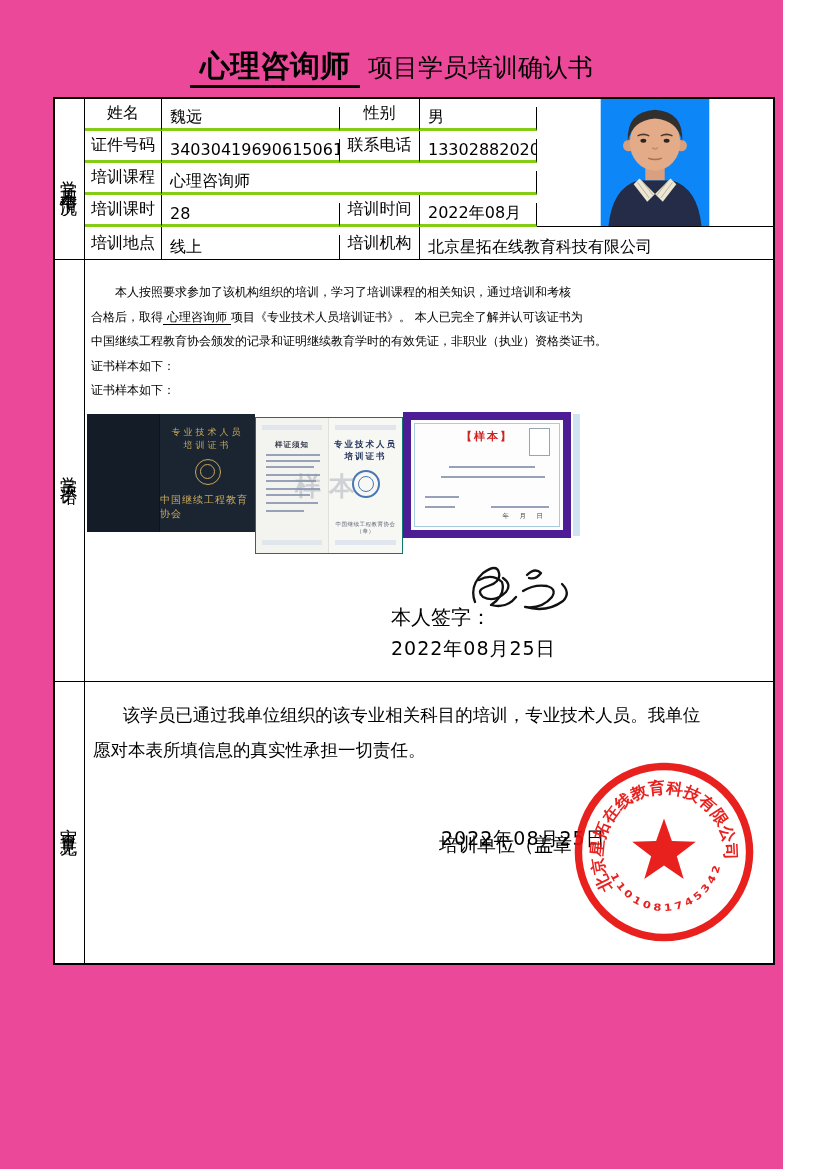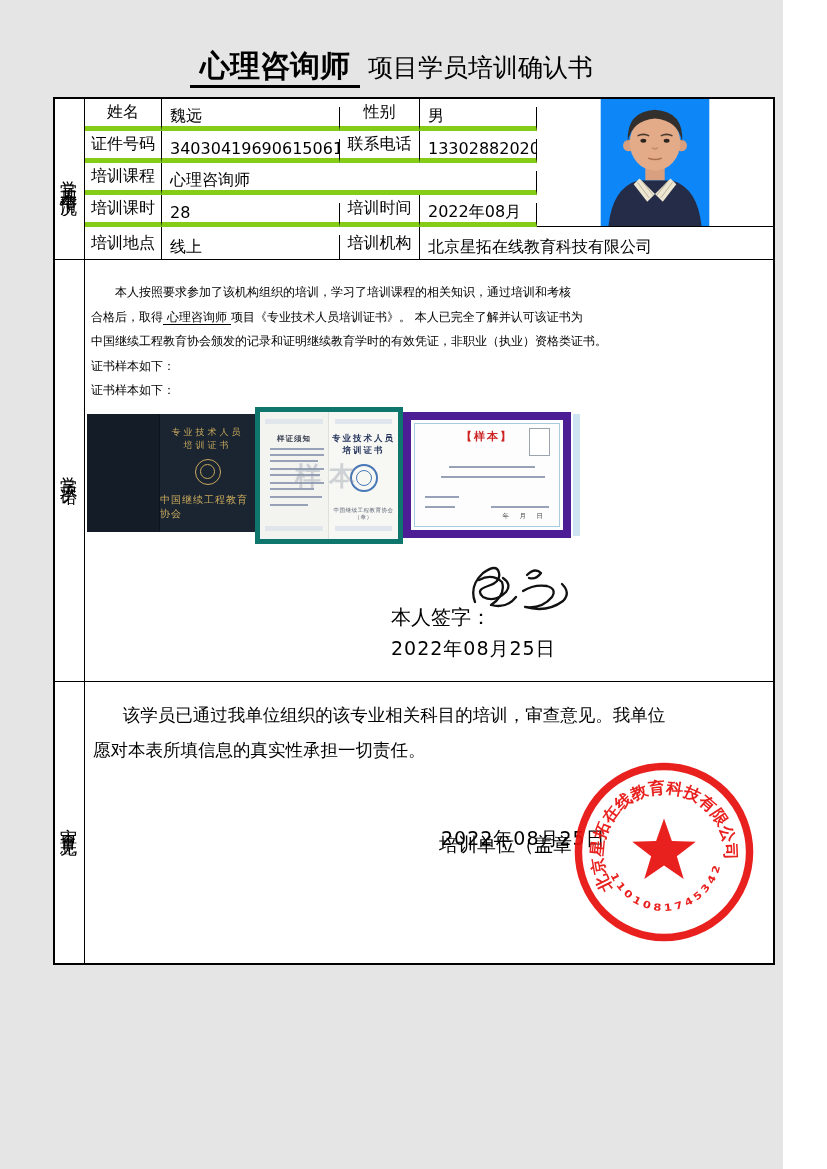--- a/index.html
+++ b/index.html
@@ -1,36 +1,36 @@
 <!DOCTYPE html>
 <html><head>
 <meta charset="utf-8">
 <style>
   html,body { margin:0; padding:0; background:#fff; }
   .page {
-    position:relative; width:783px; height:1169px; background:#e5e5e5;
+    position:relative; width:783px; height:1169px; background:#ec4899;
     font-family:"DejaVu Sans","Liberation Sans",sans-serif; color:#000; overflow:hidden;
   }
 
   
   .doc-title { position:absolute; top:46px; left:0; width:100%; text-align:center; white-space:nowrap; }
   .doc-title .program { font-size:30px; font-weight:700; border-bottom:3px solid #000; padding:0 10px 2px 10px; }
   .doc-title .suffix  { font-size:25px; font-weight:500; margin-left:8px; }
 
   
   .form-table {
     position:absolute; left:53px; top:97px; width:722px; height:868px;
     border:2px solid #000; box-sizing:border-box; display:flex; flex-direction:column; background:#fff;
   }
   .sec { box-sizing:border-box; }
   .sec-basic   { display:grid; grid-template-columns:30px 77px 178px 80px 117px 1fr; grid-template-rows:repeat(5,1fr); height:161px; border-bottom:1px solid #000; }
   .sec-promise { display:grid; grid-template-columns:30px 1fr; height:422px; border-bottom:1px solid #000; }
   .sec-review  { display:grid; grid-template-columns:30px 1fr; flex:1; }
 
-  .cell { border-right:1px solid #000; border-bottom:5px solid #84cc16; display:flex; align-items:center; box-sizing:border-box; font-size:16px; overflow:hidden; background:#fff; }
+  .cell { border-right:1px solid #000; border-bottom:3px solid #84cc16; display:flex; align-items:center; box-sizing:border-box; font-size:16px; overflow:hidden; background:#fff; }
   .cell.label { justify-content:center; text-align:center; letter-spacing:0; }
   .cell.value { padding-left:8px;margin-top:8px; }
   .no-bb { border-bottom:none !important; }
   .no-br { border-right:none !important; }
   .c2{grid-column:2}.c3{grid-column:3}.c4{grid-column:4}.c5{grid-column:5}
   .r1{grid-row:1}.r2{grid-row:2}.r3{grid-row:3}.r4{grid-row:4}.r5{grid-row:5}
   .span-course { grid-column:3/6; }
   .span-org    { grid-column:5/7; }
   .photo-cell  { grid-column:6; grid-row:1/5; border-right:none; border-bottom:1px solid #000; display:flex; justify-content:center; align-items:stretch; padding:0; }
 
@@ -49,21 +49,21 @@
 
   .cert-strip { position:absolute; left:2px; top:146px; width:500px; height:140px; }
   .cert-cover { position:absolute; left:0; top:8px; width:168px; height:118px; background:#1a2531; display:flex; }
   .cover-back { width:72px; height:100%; background:#141d27; border-right:1px solid #0d141c; }
   .cover-front { flex:1; display:flex; flex-direction:column; align-items:center; justify-content:center; color:#c8a85c; }
   .cover-title { font-size:9px; letter-spacing:3px; line-height:13px; text-align:center; }
   .gold-emblem { width:24px; height:24px; border:1.5px solid #c8a85c; border-radius:50%; margin:7px 0 8px 0; display:flex; align-items:center; justify-content:center; }
   .gold-emblem::after { content:""; width:13px; height:13px; border:1px solid #c8a85c; border-radius:50%; }
   .cover-issuer { font-size:10px; letter-spacing:1px; }
 
-  .cert-inner { position:absolute; left:168px; top:1px; width:148px; height:137px; background:#f3f3f0; border:5px solid #0f766e; box-sizing:border-box; display:flex; }
+  .cert-inner { position:absolute; left:168px; top:11px; width:148px; height:137px; background:#f3f3f0; border:1px solid #0f766e; box-sizing:border-box; display:flex; }
   .page-l { width:50%; height:100%; position:relative; border-right:1px solid #e0e0da; box-sizing:border-box; }
   .page-r { width:50%; height:100%; position:relative; background:#f7f7f4; }
   .faint-row { position:absolute; left:8%; width:84%; height:5px; background:#dde3ec; opacity:.85; }
   .notice-title { position:absolute; top:22px; left:0; width:100%; text-align:center; font-size:7.5px; font-weight:700; color:#39404f; letter-spacing:1px; }
   .tiny-bar { position:absolute; height:2px; background:#97a2b8; }
   .inner-title { position:absolute; top:20px; left:0; width:100%; text-align:center; font-size:8.5px; font-weight:700; color:#25355c; letter-spacing:2px; line-height:12px; }
   .blue-seal { position:absolute; top:52px; left:50%; margin-left:-14px; width:28px; height:28px; border:2px solid #4877b6; border-radius:50%; box-sizing:border-box; display:flex; align-items:center; justify-content:center; }
   .blue-seal::after { content:""; width:14px; height:14px; border:1px solid #4877b6; border-radius:50%; }
   .inner-issuer { position:absolute; bottom:18px; left:0; width:100%; text-align:center; font-size:5.5px; color:#5b6372; letter-spacing:0.5px; }
   .watermark { position:absolute; top:50%; left:50%; transform:translate(-50%,-50%); font-size:26px; letter-spacing:8px; color:rgba(140,150,162,0.38); font-weight:700; pointer-events:none; }
@@ -234,21 +234,21 @@
       </div>
     </div>
 
     <div class="sec sec-review">
       <div class="vcell">
         <span class="vtext">审查意见</span>
       </div>
       <div class="content-cell">
 
         <div class="review-para">
-          <div class="ln indent17">该学员已通过我单位组织的该专业相关科目的培训，审查意见。我单位</div>
+          <div class="ln indent17">该学员已通过我单位组织的该专业相关科目的培训，专业技术人员。我单位</div>
           <div class="ln">愿对本表所填信息的真实性承担一切责任。</div>
         </div>
 
         <div class="unit-label">培训单位（盖章</div>
         <div class="review-date">2022年08月25日</div>
 
         <svg class="seal-svg" width="186" height="186" viewBox="0 0 200 200" xmlns="http://www.w3.org/2000/svg">
           <circle cx="100" cy="100" r="92" fill="none" stroke="#e8110e" stroke-width="8"></circle>
           <polygon points="100,64 108.5,88.3 134.2,88.9 113.8,104.5 121.2,129.1 100,114.5 78.8,129.1 86.2,104.5 65.8,88.9 91.5,88.3" fill="#e8110e"></polygon>
           <defs>

